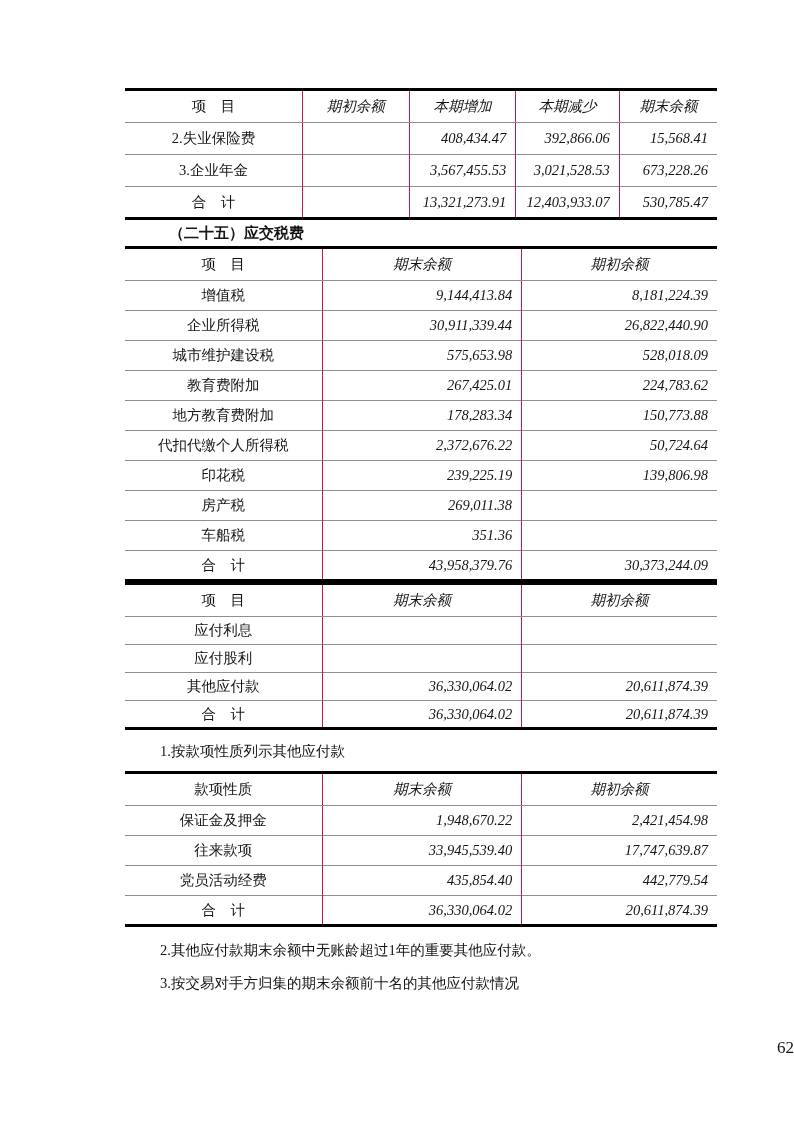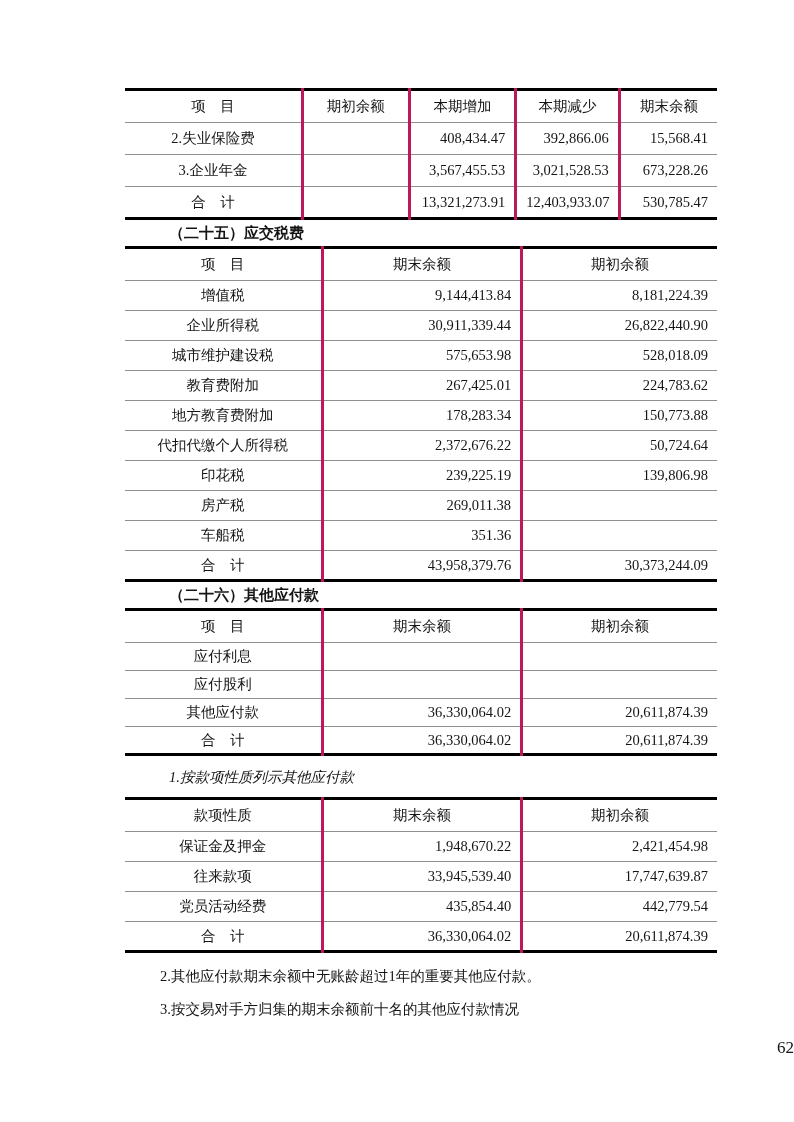--- a/index.html
+++ b/index.html
@@ -26,38 +26,37 @@
   }
   .tbl th, .tbl td {
     padding: 0 9px;
     vertical-align: middle;
     font-weight: normal;
     overflow: hidden;
     white-space: nowrap;
   }
   .tbl th { text-align: center; height: 33px; border-bottom: 1px solid #8f8f8f; }
   .tbl td { border-top: 1px solid #8f8f8f; }
-  .tbl th + th, .tbl td + td { border-left: 3px solid #be185d; }
+  .tbl th + th, .tbl td + td { border-left: 1px solid #be185d; font-style: italic; }
   .tbl td.item { text-align: center; }
   .tbl td.num  { text-align: right; }
   .tbl tr.total td.item { text-align: center; }
   .t-first td  { height: 32px; }
   .t-tax td    { height: 30px; }
   .t-other td  { height: 28px; }
   .t-nature td { height: 30px; }
   .sec-heading {
     font-weight: bold;
     font-size: 15px;
     line-height: 19px;
     margin: 4px 0 3px 44px;
   }
   .note {
-    margin: 11px 0 10px 44px;
+    margin: 11px 0 10px 35px;
     line-height: 20px;
-    font-style: italic;
   }
   .note-tight { margin: 13px 0 0 35px; line-height: 20px; }
   .page-number {
     position: absolute;
     left: 0; right: 0;
     top: 1038px;
     text-align: right;
     font-size: 17px;
   }
 </style>
@@ -170,21 +169,20 @@
         <td class="num"></td>
       </tr>
       <tr class="total">
         <td class="item">合　计</td>
         <td class="num">43,958,379.76</td>
         <td class="num">30,373,244.09</td>
       </tr>
     </tbody>
   </table>
 
-  <div class="sec-heading">（二十六）其他应付款</div>
 
   <table class="tbl t-other">
     <colgroup>
         <col style="width:33.3%">
         <col style="width:33.7%">
         <col style="width:33%">
       </colgroup>
     <thead>
       <tr>
         <th>项　目</th>

